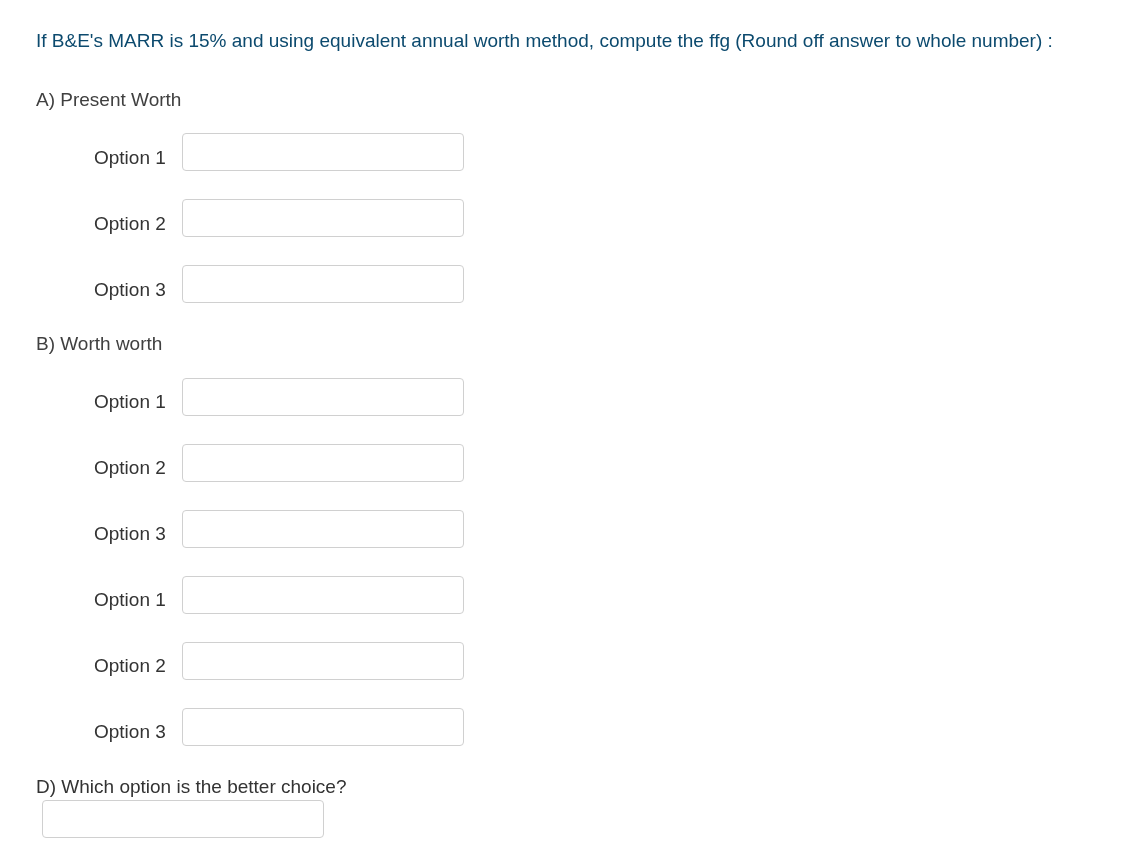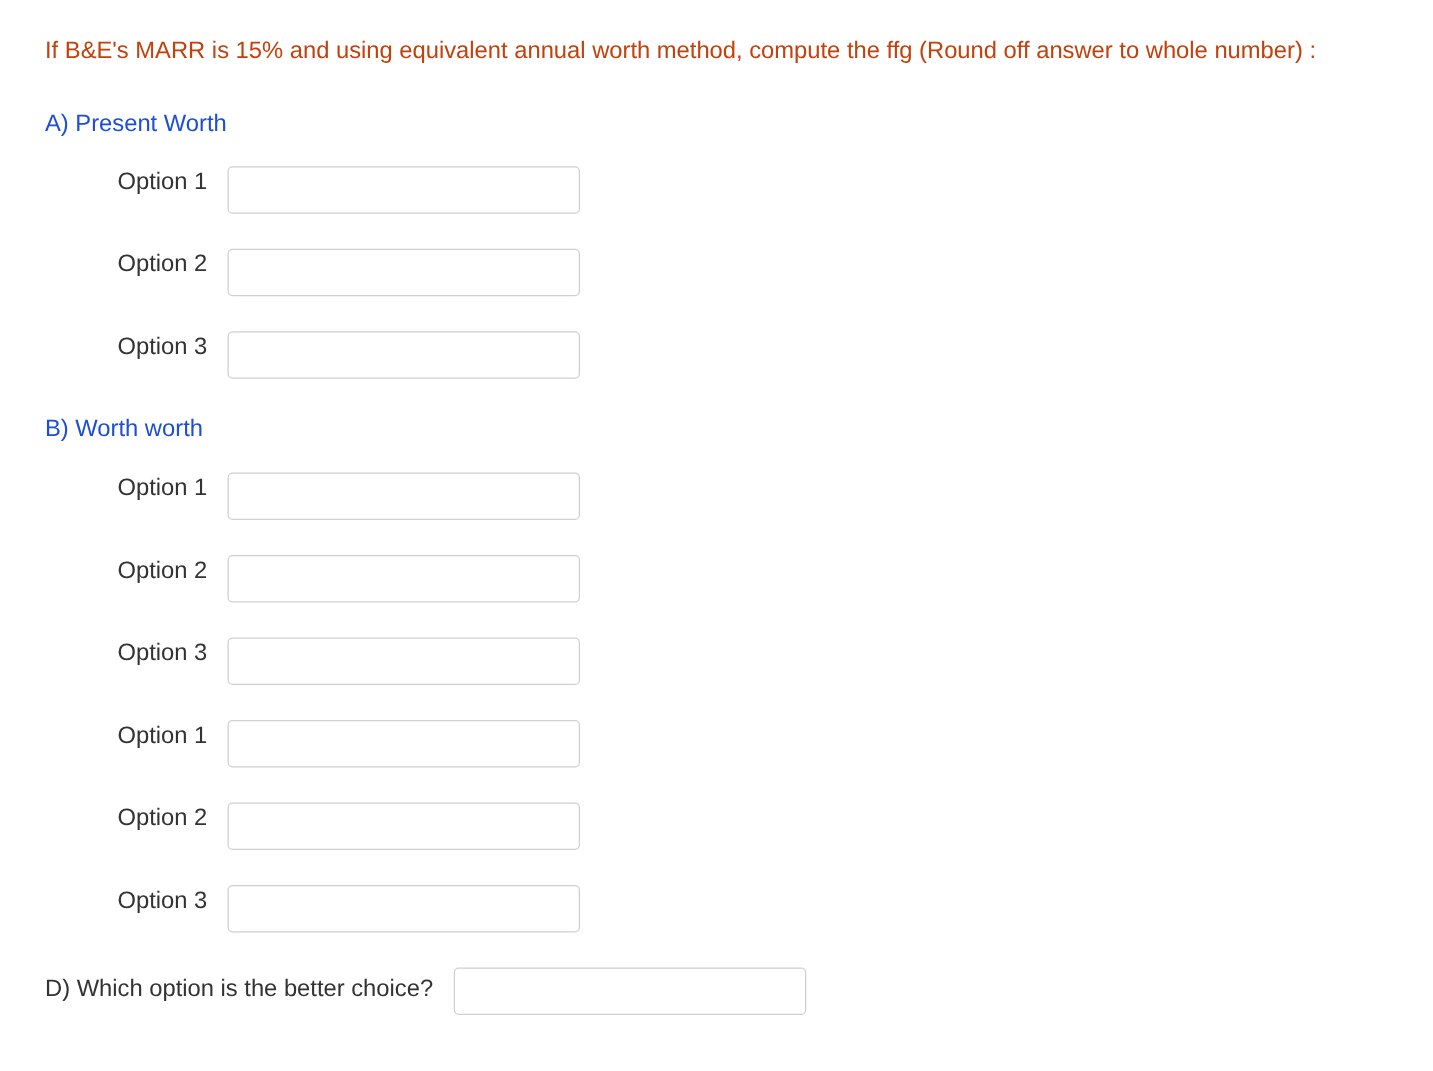--- a/index.html
+++ b/index.html
@@ -11,29 +11,29 @@
       font-family: "Segoe UI", Arial, sans-serif;
       background: #ffffff;
       color: #333333;
       padding: 28px 36px;
       font-size: 19px;
       line-height: 1.4;
       width: 1146px;
     }
     .question-text {
       margin-bottom: 32px;
-      color: #c2410c;
+      color: #0c4a6e;
     }
     .section-label {
       margin-bottom: 20px;
-      color: #1d4ed8;
+      color: #404040;
     }
     .option-row {
       display: flex;
-      align-items: flex-start;
+      align-items: flex-end;
       margin-bottom: 28px;
       padding-left: 58px;
     }
     .option-label {
       width: 82px;
       text-align: left;
       color: #333333;
       white-space: nowrap;
     }
     .text-input {
@@ -41,22 +41,23 @@
       height: 38px;
       border: 1px solid #d0d0d0;
       border-radius: 4px;
       padding: 6px 10px;
       font-size: 18px;
       background: #ffffff;
       margin-left: 6px;
     }
     .final-row {
       display: flex;
-      align-items: center;
+      align-items: flex-start;
       margin-top: 0;
+      flex-direction: column;
     }
     .final-label {
       color: #333333;
       margin-right: 10px;
     }
     .section-block {
       margin-bottom: 6px;
     }
   </style>
 </head>

